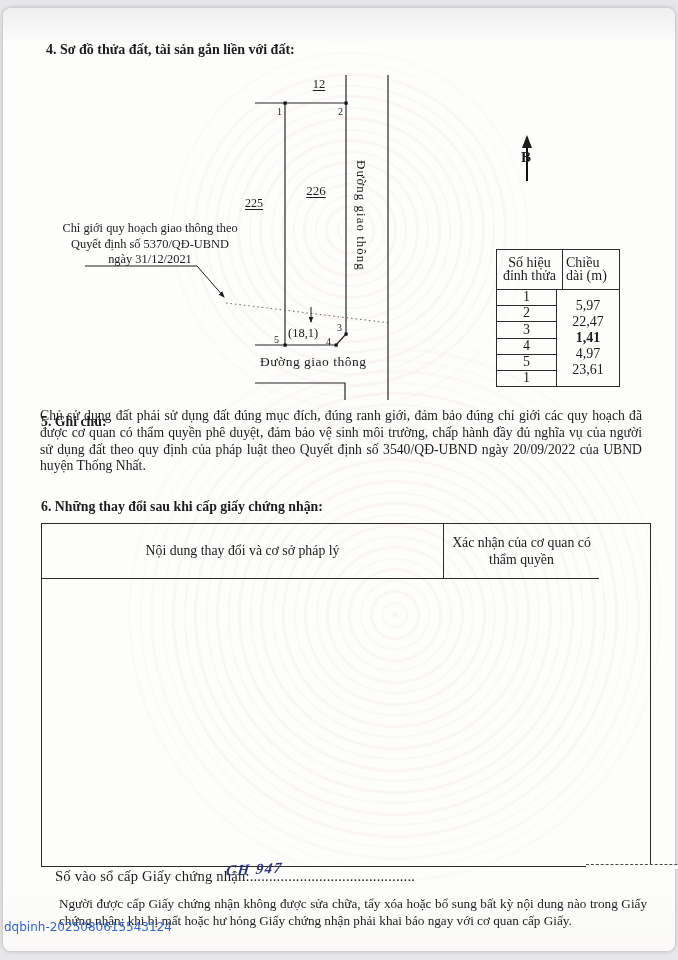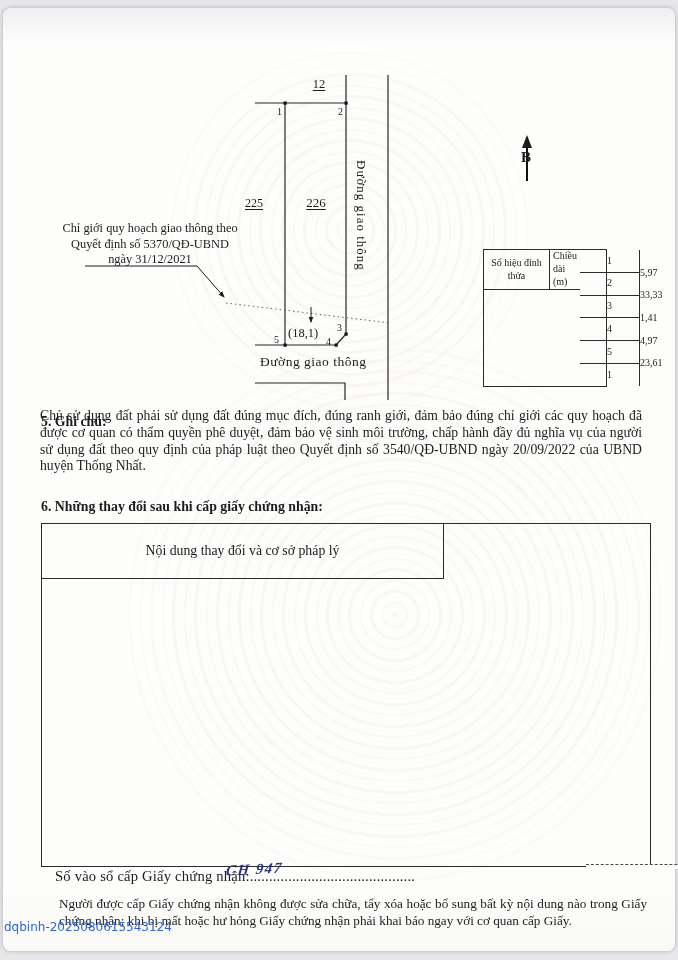--- a/index.html
+++ b/index.html
@@ -14,21 +14,21 @@
         mask-image:radial-gradient(circle, #000 55%, transparent 72%);opacity:.75;}
   .abs{position:absolute;}
   .hd{font-weight:bold;font-size:14px;white-space:nowrap;}
   .lbl{font-size:12.5px;white-space:nowrap;}
   .u{text-decoration:underline;text-underline-offset:2px;}
   .vx{font-size:10px;}
   .vert-road{writing-mode:vertical-rl;text-orientation:mixed;font-size:13px;letter-spacing:1px;white-space:nowrap;}
   .note{width:200px;text-align:center;font-size:12.4px;line-height:15.5px;}
   .para{font-size:13.7px;line-height:16.8px;text-align:justify;}
   
-  .mtable{left:483px;top:249px;width:122px;height:136px;border:1.3px solid #2b2b2b;display:flex;font-size:10px;line-height:12.8px;background:transparent;}
+  .mtable{left:496px;top:249px;width:122px;height:136px;border:1.3px solid #2b2b2b;display:flex;flex-direction:column;font-size:14px;line-height:12.8px;background:transparent;}
   .mhead{display:flex;height:39px;border-bottom:1.3px solid #2b2b2b;}
   .mh1{width:59px;border-right:1.3px solid #2b2b2b;display:flex;align-items:center;justify-content:center;text-align:center;padding:1px 3px;}
   .mh2{flex:1;display:flex;align-items:center;justify-content:center;text-align:left;padding:1px 3px;}
   .mbody{flex:1;display:flex;}
   .mleft{width:59px;border-right:1.3px solid #2b2b2b;display:flex;flex-direction:column;}
   .mleft span{flex:1;display:flex;align-items:center;justify-content:center;border-bottom:1px solid #2b2b2b;}
   .mleft span:last-child{border-bottom:none;}
   .mright{flex:1;position:relative;}
   .mval{position:absolute;left:0;width:100%;text-align:center;transform:translateY(-50%);}
   
@@ -46,20 +46,21 @@
   .wm{font-family:"DejaVu Sans",sans-serif;font-size:12px;color:#2f66d0;white-space:nowrap;}
 </style>
 </head>
 <body>
 
 <div class="stage">
   <div class="page"></div>
   <div class="emblem" style="left:160px;top:40px;width:380px;height:380px;"></div>
   <div class="emblem" style="left:110px;top:330px;width:570px;height:570px;"></div>
 
+  <div class="abs hd" style="left:46px;top:42px;">4. Sơ đồ thửa đất, tài sản gắn liền với đất:</div>
 
   <svg class="abs" style="left:0;top:0;" width="678" height="960" viewBox="0 0 678 960">
     <defs>
       <marker id="arw" markerWidth="7" markerHeight="6" refX="5.5" refY="2.5" orient="auto">
         <path d="M0,0 L6.5,2.5 L0,5 Z" fill="#1c1c1c"></path>
       </marker>
     </defs>
     <g stroke="#262626" stroke-width="1.2" fill="none">
       <line x1="255" y1="103" x2="347" y2="103"></line>
       <line x1="285" y1="103" x2="285" y2="345"></line>
@@ -82,21 +83,21 @@
     </g>
   </svg>
 
   <div class="abs lbl u" style="left:302px;top:77px;width:22px;text-align:center;margin-left:6px;">12</div>
   <div class="abs vx" style="left:277px;top:106px;">1</div>
   <div class="abs vx" style="left:338px;top:106px;">2</div>
   <div class="abs vx" style="left:337px;top:322px;">3</div>
   <div class="abs vx" style="left:326px;top:336px;">4</div>
   <div class="abs vx" style="left:274px;top:334px;">5</div>
   <div class="abs lbl u" style="left:238px;top:196px;width:32px;text-align:center;font-size:12px;">225</div>
-  <div class="abs lbl u" style="left:299px;top:195px;width:34px;text-align:center;font-size:13px;">226</div>
+  <div class="abs lbl u" style="left:299px;top:183px;width:34px;text-align:center;font-size:13px;">226</div>
   <div class="abs vert-road" style="left:353px;top:160px;height:112px;">Đường giao thông</div>
   <div class="abs note" style="left:50px;top:221px;">
     <div>Chỉ giới quy hoạch giao thông theo</div>
     <div>Quyết định số 5370/QĐ-UBND</div>
     <div>ngày 31/12/2021</div>
   </div>
   <div class="abs lbl" style="left:288px;top:326px;">(18,1)</div>
   <div class="abs" style="left:260px;top:354px;font-size:13.5px;letter-spacing:.5px;white-space:nowrap;">Đường giao thông</div>
   <div class="abs" style="left:521px;top:149px;font-size:15px;font-weight:bold;">B</div>
 
@@ -109,35 +110,38 @@
       <div class="mleft">
         <span>1</span>
         <span>2</span>
         <span>3</span>
         <span>4</span>
         <span>5</span>
         <span>1</span>
       </div>
       <div class="mright">
         <span class="mval" style="top:16.667%;">5,97</span>
-        <span class="mval" style="top:33.333%;">33,33</span>
-        <span class="mval" style="top:50%;">1,41</span>
+        <span class="mval" style="top:33.333%;">22,47</span>
+        <span class="mval" style="top:50%;font-weight:bold;">1,41</span>
         <span class="mval" style="top:66.667%;">4,97</span>
         <span class="mval" style="top:83.333%;">23,61</span>
       </div>
     </div>
   </div>
 
   <div class="abs hd" style="left:41px;top:414px;font-size:13.8px;">5. Ghi chú:</div>
   <div class="abs para" style="left:40px;top:408px;width:602px;">Chủ sử dụng đất phải sử dụng đất đúng mục đích, đúng ranh giới, đảm bảo đúng chỉ giới các quy hoạch đã được cơ quan có thẩm quyền phê duyệt, đảm bảo vệ sinh môi trường, chấp hành đầy đủ nghĩa vụ của người sử dụng đất theo quy định của pháp luật theo Quyết định số 3540/QĐ-UBND ngày 20/09/2022 của UBND huyện Thống Nhất.</div>
 
   <div class="abs hd" style="left:41px;top:499px;font-size:13.8px;">6. Những thay đổi sau khi cấp giấy chứng nhận:</div>
   <div class="abs ctable">
     <div class="chead">
       <div class="cc1">Nội dung thay đổi và cơ sở pháp lý</div>
+      <div class="cc2">
+        <div>Xác nhận của cơ quan có thẩm quyền</div>
+      </div>
     </div>
     <div class="cbody">
       <div class="cc1"></div>
       <div class="cc2"></div>
     </div>
   </div>
   <div class="abs dashfix"></div>
 
   <div class="abs reg" style="left:55px;top:868px;">
     <span>Số vào sổ cấp Giấy chứng nhận:</span><span>...........................................</span>

